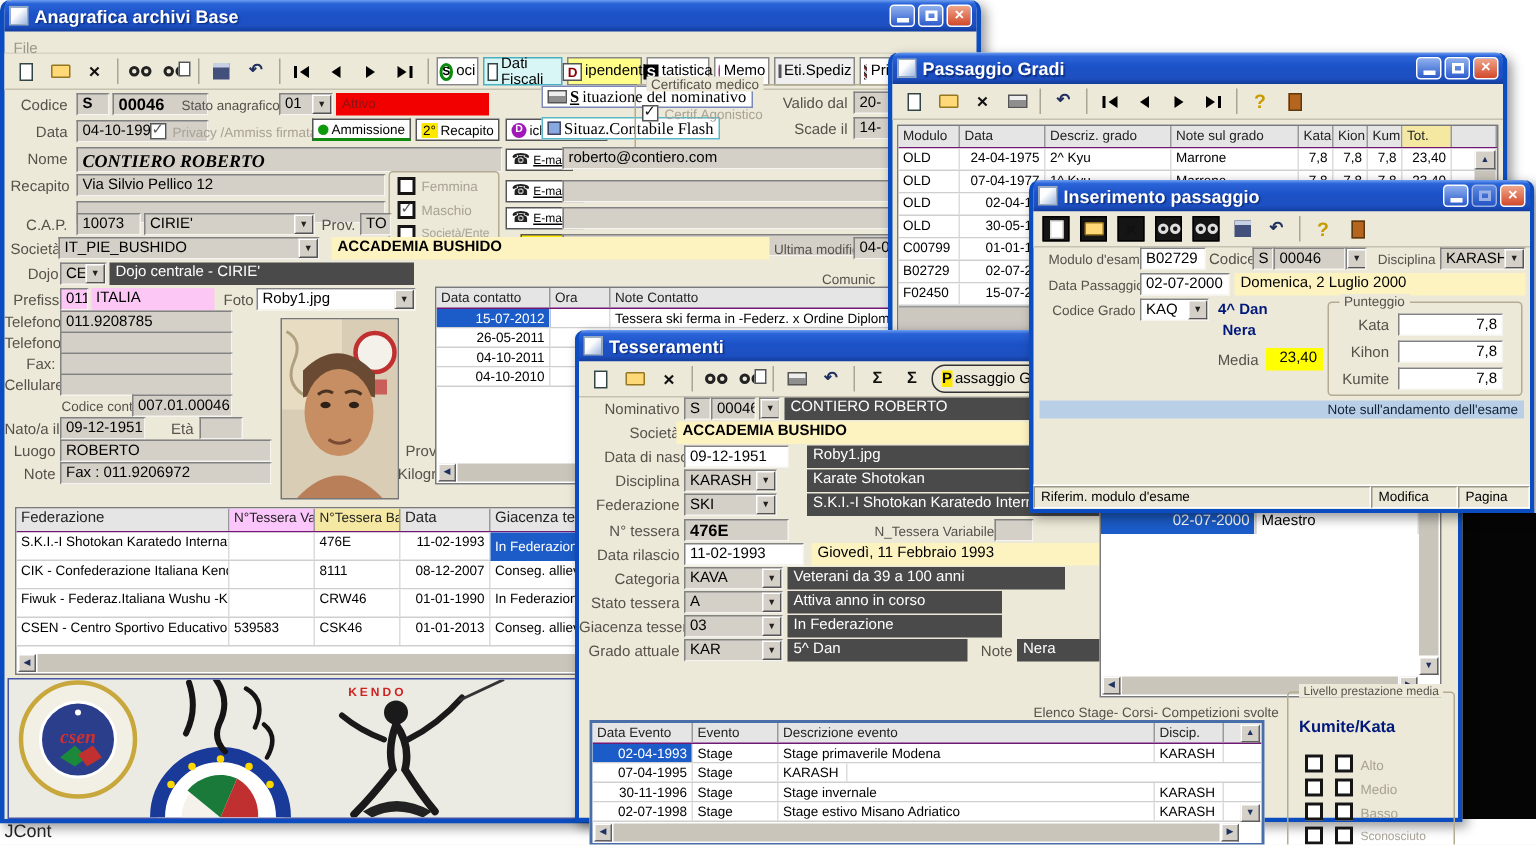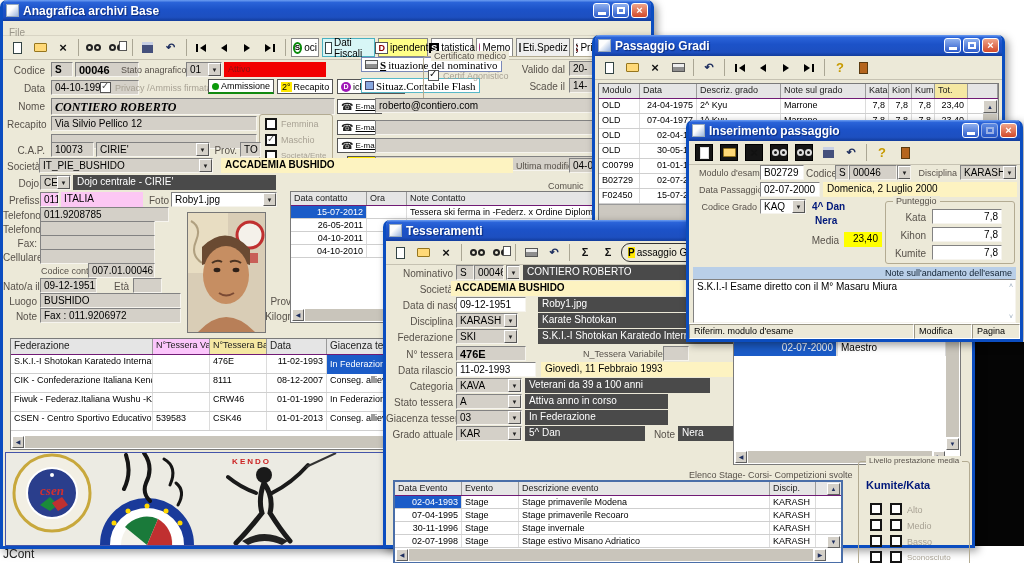--- a/index.html
+++ b/index.html
@@ -306,38 +306,38 @@
     <span class="lbl" style="left:4px;top:133px;width:38px">Prefisso</span>
     <span class="box pink" style="left:37px;top:130px;width:19px">011</span>
     <span class="box pink" style="left:58px;top:130px;width:82px;border:none">ITALIA</span>
     <span class="lbl" style="left:146px;top:133px;width:20px">Foto</span>
     <span class="combo" style="left:168px;top:130px;width:106px;background:#fff">
         <span class="cv" style="background:#fff">Roby1.jpg</span>
         <span class="arr"></span>
       </span>
 
     <span class="lbl" style="left:0px;top:148px;width:34px">Telefono</span>
-    <span class="box" style="left:37px;top:145px;width:129px">011.9208785</span>
+    <span class="box" style="left:37px;top:145px;width:115px">011.9208785</span>
     <span class="lbl" style="left:0px;top:162px;width:34px">Telefono</span>
     <span class="box" style="left:37px;top:159px;width:115px"></span>
     <span class="lbl" style="left:0px;top:176px;width:34px">Fax:</span>
     <span class="box" style="left:37px;top:173px;width:115px"></span>
     <span class="lbl" style="left:0px;top:190px;width:34px">Cellulare</span>
     <span class="box" style="left:37px;top:187px;width:115px"></span>
 
     <span class="lbl" style="left:38px;top:204px;width:44px;font-size:9px">Codice conto</span>
     <span class="box" style="left:85px;top:201px;width:67px">007.01.00046</span>
 
     <span class="lbl" style="left:0px;top:219px;width:34px">Nato/a il</span>
     <span class="box" style="left:37px;top:216px;width:57px">09-12-1951</span>
     <span class="lbl" style="left:110px;top:219px;width:16px">Età</span>
     <span class="box" style="left:130px;top:216px;width:29px"></span>
 
     <span class="lbl" style="left:0px;top:234px;width:34px">Luogo</span>
-    <span class="box" style="left:37px;top:231px;width:141px">BUSHIDO</span>
+    <span class="box" style="left:37px;top:231px;width:141px">ROBERTO</span>
     <span class="lbl" style="left:266px;top:234px;width:24px">Prov.</span>
     <span class="box" style="left:293px;top:231px;width:25px">VC</span>
 
     <span class="lbl" style="left:0px;top:249px;width:34px">Note</span>
     <span class="box" style="left:37px;top:246px;width:141px">Fax : 011.9206972</span>
     <span class="lbl" style="left:262px;top:249px;width:28px">Kilogr.</span>
     <span class="box" style="left:293px;top:246px;width:34px"></span>
 
     <span class="abs" style="left:184px;top:150px;width:79px;height:121px;border:1px solid #777">
       <svg width="77" height="119" viewBox="0 0 77 119" xmlns="http://www.w3.org/2000/svg">
@@ -773,21 +773,20 @@
       </div>
       <div class="gr" style="height:13px">
         <span class="gc ra sel" style="width:67px">02-04-1993</span>
         <span class="gc" style="width:57px">Stage</span>
         <span class="gc" style="width:251px">Stage primaverile Modena</span>
         <span class="gc" style="width:46px">KARASH</span>
       </div>
       <div class="gr" style="height:13px">
         <span class="gc ra" style="width:67px">07-04-1995</span>
         <span class="gc" style="width:57px">Stage</span>
-        <span class="gc" style="width:251px">Stage primaverile Recoaro</span>
         <span class="gc" style="width:46px">KARASH</span>
       </div>
       <div class="gr" style="height:13px">
         <span class="gc ra" style="width:67px">30-11-1996</span>
         <span class="gc" style="width:57px">Stage</span>
         <span class="gc" style="width:251px">Stage invernale</span>
         <span class="gc" style="width:46px">KARASH</span>
       </div>
       <div class="gr" style="height:13px">
         <span class="gc ra" style="width:67px">02-07-1998</span>
@@ -919,25 +918,20 @@
     <span class="box wh ra" style="left:243px;top:44px;width:70px">7,8</span>
     <span class="lbl" style="left:205px;top:65px;width:32px">Kihon</span>
     <span class="box wh ra" style="left:243px;top:62px;width:70px">7,8</span>
     <span class="lbl" style="left:205px;top:83px;width:32px">Kumite</span>
     <span class="box wh ra" style="left:243px;top:80px;width:70px">7,8</span>
 
     <span class="lbl" style="left:120px;top:70px;width:30px">Media</span>
     <span class="abs ra" style="left:155px;top:67px;width:38px;height:15px;background:#ffff00;font-size:10px;padding:1px 4px;text-align:right">23,40</span>
 
     <span class="abs" style="left:4px;top:102px;width:323px;height:12px;background:#b9cfe8;font-size:9px;color:#123;text-align:right;padding:1px 4px">Note sull'andamento dell'esame</span>
-    <div class="abs" style="left:4px;top:114px;width:323px;height:44px;background:#fff;border:1px solid;border-color:#828282 #f6f4ee #f6f4ee #828282">
-      <span style="font-size:10px;padding:1px 3px;display:block">S.K.I.-I  Esame diretto con il M° Masaru Miura</span>
-      <span class="g" style="position:absolute;right:2px;top:2px;font-size:7px;color:#9ab">˄</span>
-      <span class="g" style="position:absolute;right:2px;bottom:2px;font-size:7px;color:#9ab">˅</span>
-    </div>
   </div>
   <div class="sbar" style="left:0;bottom:0;width:331px">
     <span class="scell" style="flex:1">Riferim. modulo d'esame</span>
     <span class="scell" style="width:58px">Modifica</span>
     <span class="scell" style="width:48px">Pagina</span>
   </div>
 </div>
 
 <span class="abs" style="left:3px;top:547px;font-size:12px;color:#222;z-index:5">JCont</span>
 

